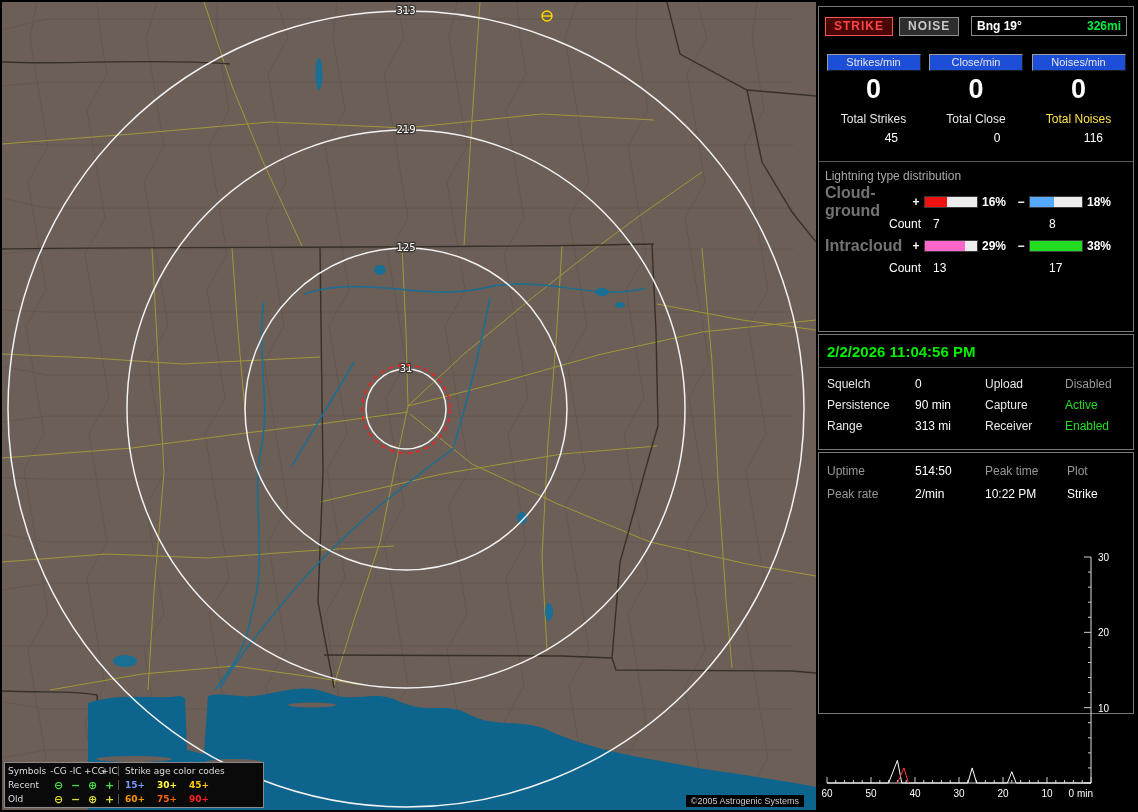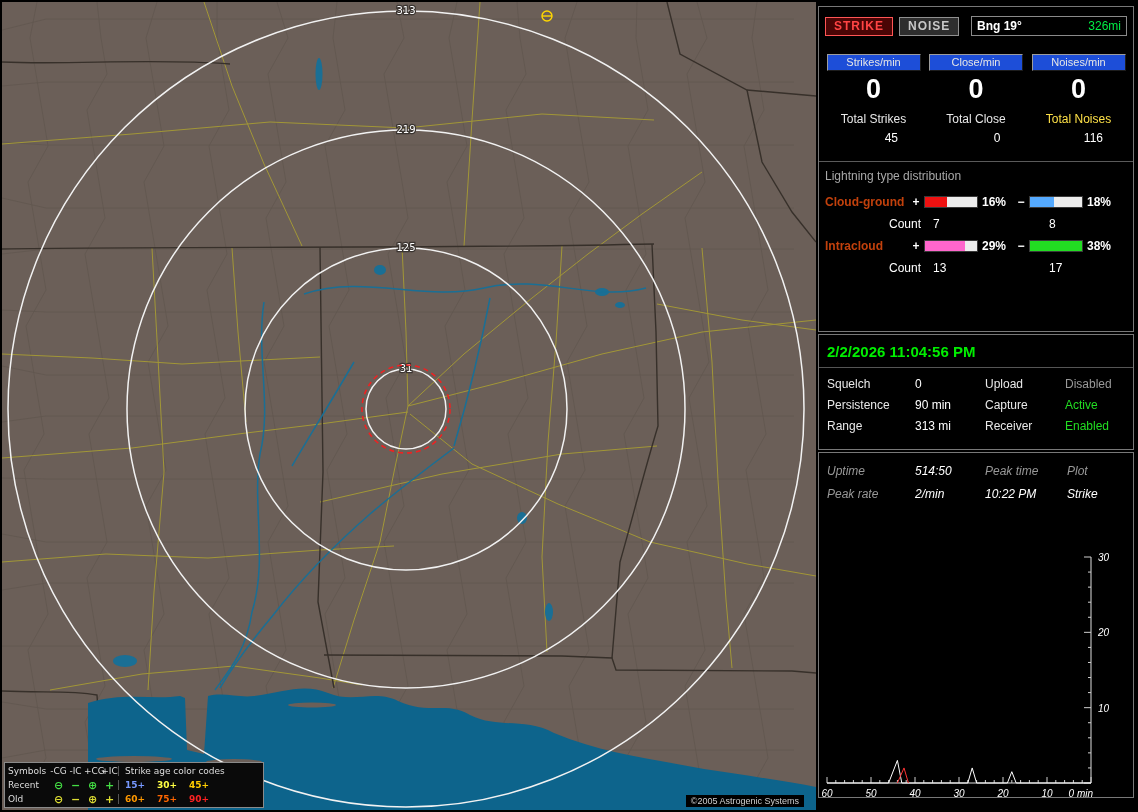--- a/index.html
+++ b/index.html
@@ -23,44 +23,44 @@
   .lg-sym{width:17px;text-align:center;}
   .lg-sym.sym{font-size:11px;line-height:11px;font-weight:bold;}
   .lg-age{flex:1;padding-left:6px;border-left:1px solid #555;white-space:nowrap;}
   .lg-age span{margin-right:9px;font-weight:bold;}
 
   
   .panel{position:absolute;left:818px;top:2px;width:318px;height:808px;}
   .box{position:absolute;left:0;width:316px;background:#000;border:1px solid #787878;box-sizing:border-box;}
   .box1{top:4px;height:326px;}
   .box2{top:332px;height:116px;}
-  .box3{top:450px;height:346px;font-style:italic;}
+  .box3{top:450px;height:262px;}
 
   .top-row{display:flex;align-items:center;gap:6px;margin:9px 6px 0 6px;}
   .btn{font-family:inherit;font-size:12px;font-weight:bold;height:19px;padding:0 8px;letter-spacing:1px;cursor:pointer;}
   .strike-btn{background:#4a0505;border:1px solid #ff5555;color:#ff4444;}
   .noise-btn{background:#2e2e2e;border:1px solid #909090;color:#c8c8c8;}
   .bearing-box{margin-left:auto;display:flex;justify-content:space-between;align-items:center;width:144px;height:18px;
                border:1px solid #8a8a8a;background:#000;padding:0 5px;font-size:12px;}
   .bearing-label{color:#ffffff;font-weight:bold;}
-  .bearing-value{color:#00ee44;font-weight:normal;}
+  .bearing-value{color:#00ee44;font-weight:bold;}
 
   .rates-row{display:flex;justify-content:space-between;margin:16px 4px 0;}
   .rate-col{width:101px;text-align:center;}
   .rate-btn{width:94px;height:17px;background:#1d4ed8;border:1px solid;border-color:#9d9d9d #1d1d1d #1d1d1d #9d9d9d;
             color:#e6e6e6;font-size:11px;padding:0;font-family:inherit;cursor:pointer;}
   .rate-value{font-size:27px;font-weight:bold;color:#ffffff;line-height:30px;margin-top:3px;}
   .total-label{font-size:12px;color:#e8e8e8;margin-top:8px;}
   .total-label.dim{color:#fde047;}
   .total-value{font-size:12px;color:#ffffff;margin-top:5px;text-align:right;padding-right:26px;}
 
   .dist-section{margin-top:16px;border-top:1px solid #5a5a5a;padding:5px 6px 0;}
   .dist-title{color:#a8a8a8;font-size:12px;margin:2px 0 10px;}
   .dist-row{display:flex;align-items:center;height:18px;}
-  .dist-name{width:86px;color:#c2410c;font-weight:bold;font-size:12px;}
+  .dist-name{width:86px;color:#737373;font-weight:bold;font-size:16px;}
   .dist-sign{width:10px;color:#fff;font-weight:bold;text-align:center;font-size:12px;}
   .bar{width:52px;height:10px;background:#ededed;border:1px solid #3a3a3a;margin:0 3px;position:relative;}
   .bar-fill{position:absolute;left:0;top:0;bottom:0;}
   .dist-pct{width:34px;color:#fff;font-weight:bold;font-size:12px;padding-left:1px;}
   .count-row{display:flex;align-items:center;height:26px;font-size:12px;color:#fff;}
   .count-label{width:96px;text-align:right;}
   .count-plus{width:104px;padding-left:12px;}
   .count-minus{padding-left:12px;}
 
   .datetime{color:#00ee00;font-weight:bold;font-size:15px;padding:8px 8px 7px;border-bottom:1px solid #555;}

